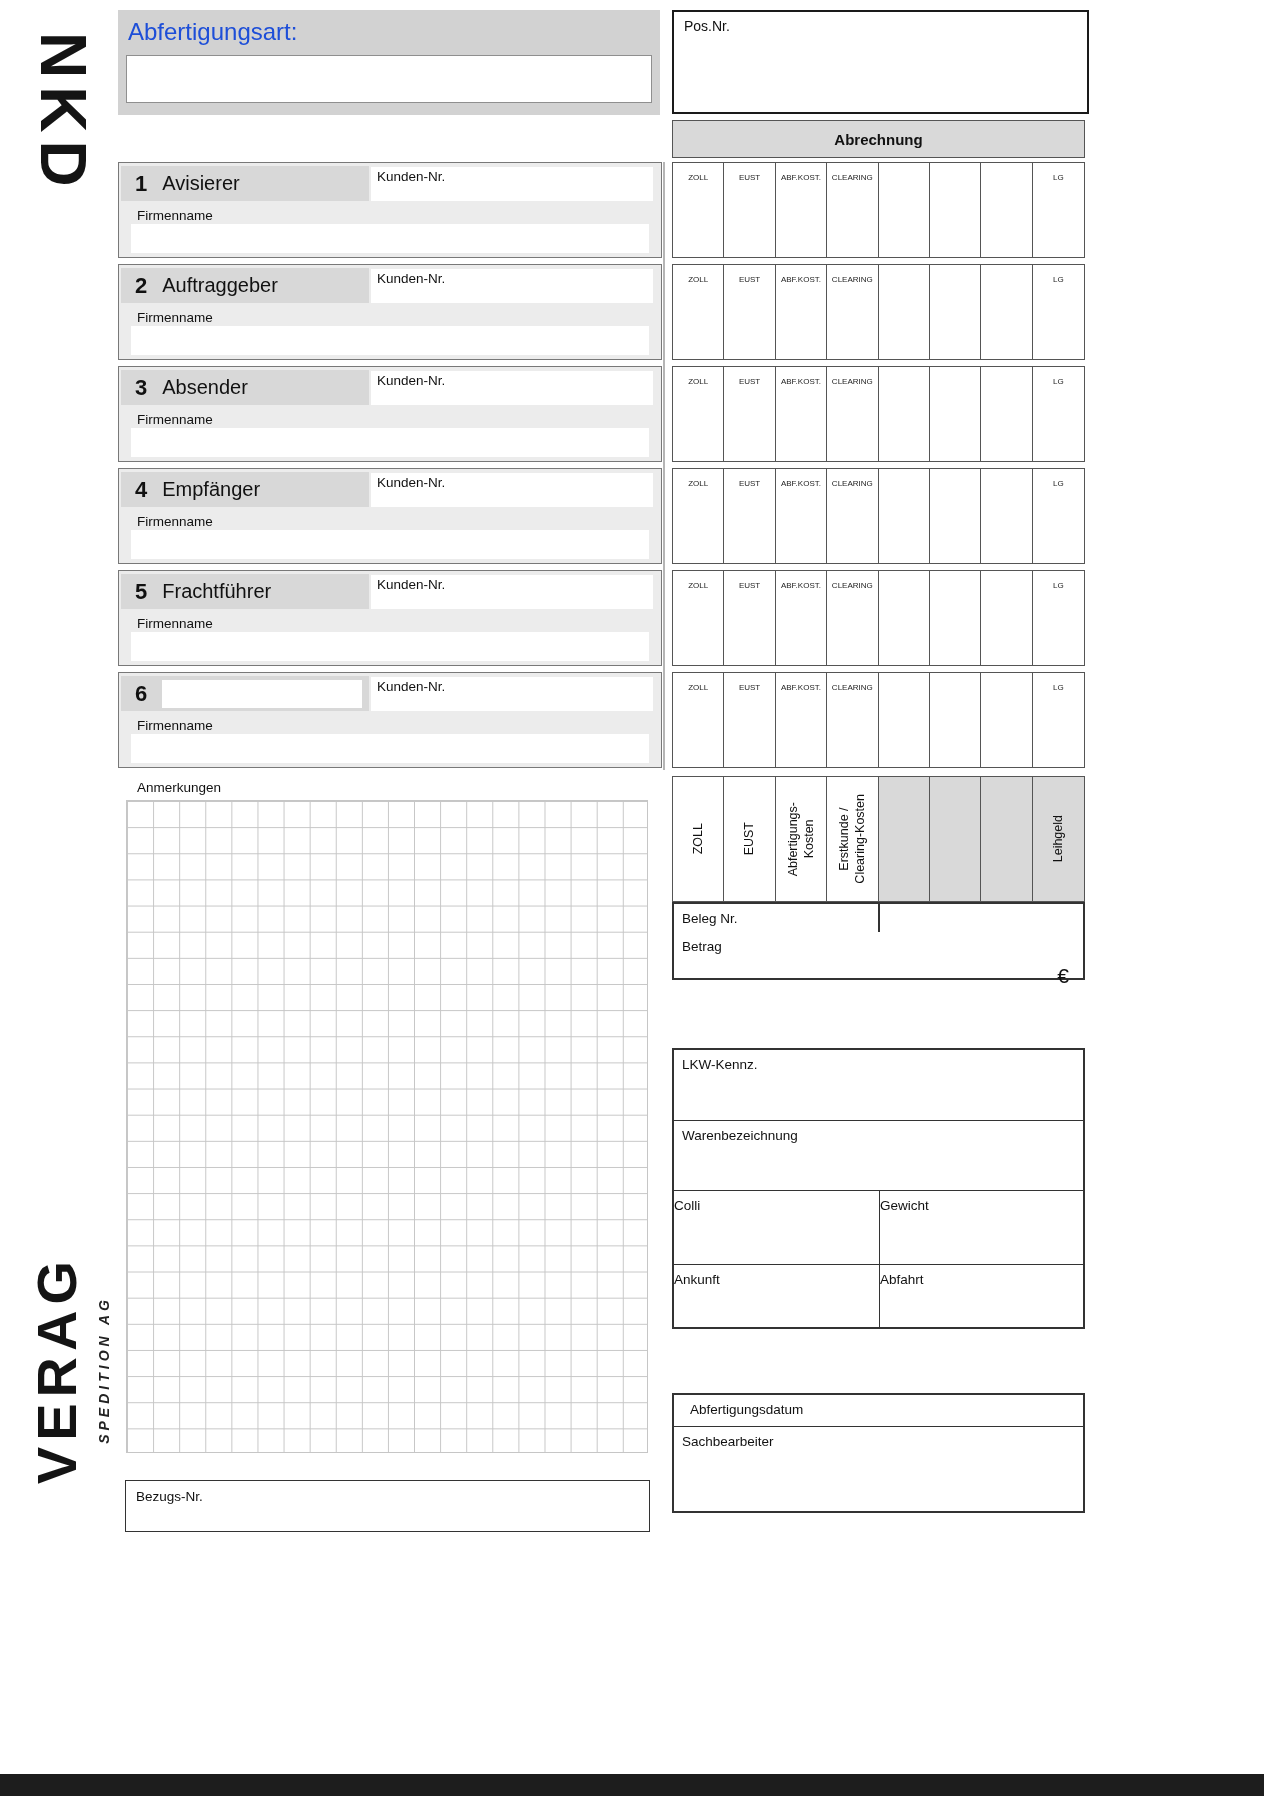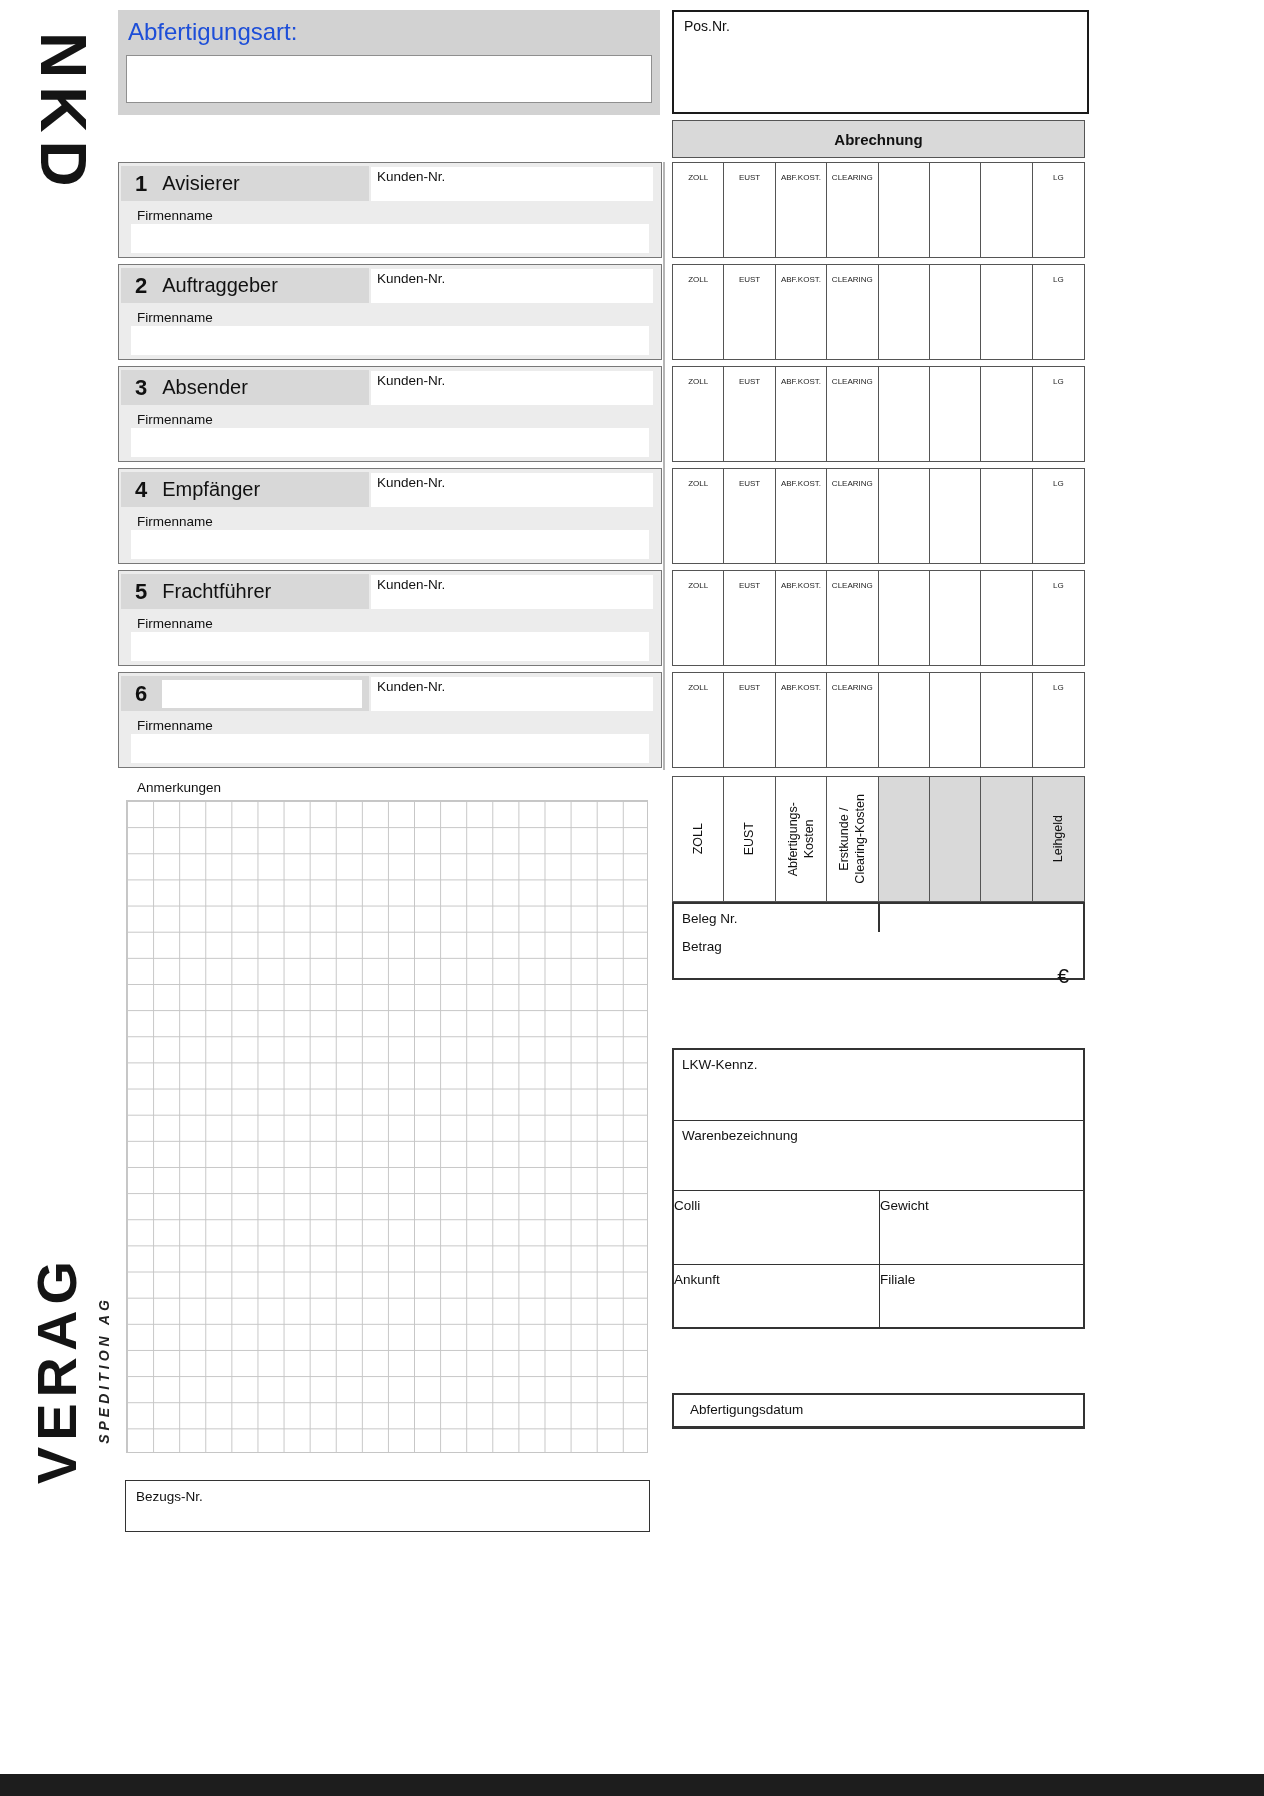--- a/index.html
+++ b/index.html
@@ -302,29 +302,32 @@
       </div>
       <div class="split-cell right">
         <span class="small-label">Gewicht</span>
       </div>
     </div>
     <div class="lkw-split last h64">
       <div class="split-cell">
         <span class="small-label">Ankunft</span>
       </div>
       <div class="split-cell right">
-        <span class="small-label">Filiale</span>
+        <span class="small-label">Abfahrt</span>
       </div>
     </div>
   </div>
 
   <div class="proc-block">
     <div class="proc-row1">
       <span class="small-label">Abfertigungsdatum</span>
     </div>
+    <div class="proc-row2">
+      <span class="small-label">Sachbearbeiter</span>
+    </div>
   </div>
 
   <div class="bezug-box">
     <span class="small-label">Bezugs-Nr.</span>
   </div>
 
   <div class="brand-bottom">
     <div class="verag">VERAG</div>
     <div class="verag-sub">SPEDITION AG</div>
   </div>

